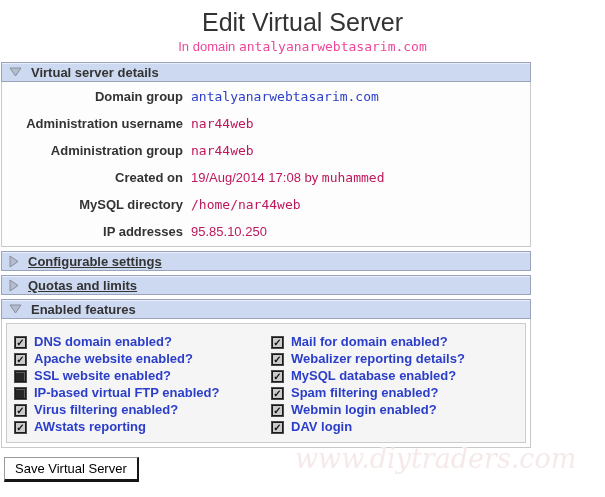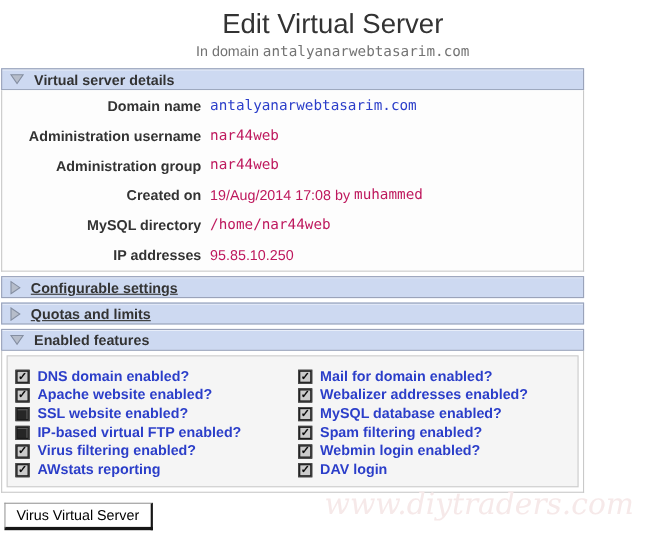--- a/index.html
+++ b/index.html
@@ -4,21 +4,21 @@
 <style>
   html,body{margin:0;padding:0;}
   body{
     width:605px;height:497px;position:relative;overflow:hidden;
     background:#ffffff;font-family:"Liberation Sans",sans-serif;color:#333;
   }
   .page-title{
     font-size:25px;font-weight:400;text-align:center;
     margin:8px 0 2px 0;color:#333;
   }
-  .subtitle{text-align:center;font-size:13px;color:#737373;}
+  .subtitle{text-align:center;font-size:13px;color:#ec4899;}
   .mono{font-family:"DejaVu Sans Mono",monospace;}
   .main{position:absolute;left:1px;top:62px;width:530px;}
   .bar{
     box-sizing:border-box;height:20px;background:#cdd9f1;
     border:1px solid #9aa3ba;display:flex;align-items:center;
     padding:0 0 0 7px;gap:9px;font-size:13px;font-weight:bold;color:#333;
     box-shadow:inset 0 1px 0 rgba(255,255,255,0.55);
     cursor:pointer;
   }
   .bar + .bar, .section + .bar, .bar.gap{margin-top:4px;text-decoration:underline;}
@@ -82,21 +82,21 @@
 
   <div class="section">
     <div class="bar">
       <svg class="tri" width="13" height="10">
         <polygon points="1,1 12,1 6.5,9" fill="#b6bdca" stroke="#848ea1"></polygon>
       </svg>
       <span>Virtual server details</span>
     </div>
     <div class="details-body" id="details-rows">
         <div class="detail-row">
-          <div class="detail-label">Domain name</div>
+          <div class="detail-label">Domain group</div>
           <div class="detail-value mono link">antalyanarwebtasarim.com</div>
         </div>
         <div class="detail-row">
           <div class="detail-label">Administration username</div>
           <div class="detail-value mono">nar44web</div>
         </div>
         <div class="detail-row">
           <div class="detail-label">Administration group</div>
           <div class="detail-value mono">nar44web</div>
         </div>
@@ -165,21 +165,21 @@
               <span class="flabel">AWstats reporting</span>
             </div>
           </div>
         <div class="fcol" id="features-right">
             <div class="feature-row">
               <div class="fcheck checked"></div>
               <span class="flabel">Mail for domain enabled?</span>
             </div>
             <div class="feature-row">
               <div class="fcheck checked"></div>
-              <span class="flabel">Webalizer addresses enabled?</span>
+              <span class="flabel">Webalizer reporting details?</span>
             </div>
             <div class="feature-row">
               <div class="fcheck checked"></div>
               <span class="flabel">MySQL database enabled?</span>
             </div>
             <div class="feature-row">
               <div class="fcheck checked"></div>
               <span class="flabel">Spam filtering enabled?</span>
             </div>
             <div class="feature-row">
@@ -190,15 +190,15 @@
               <div class="fcheck checked"></div>
               <span class="flabel">DAV login</span>
             </div>
           </div>
       </div>
     </div>
   </div>
 
 </div>
 
-<button class="save-btn">Virus Virtual Server</button>
+<button class="save-btn">Save Virtual Server</button>
 
 <div class="watermark">www.diytraders.com</div>
 
 </body></html>

